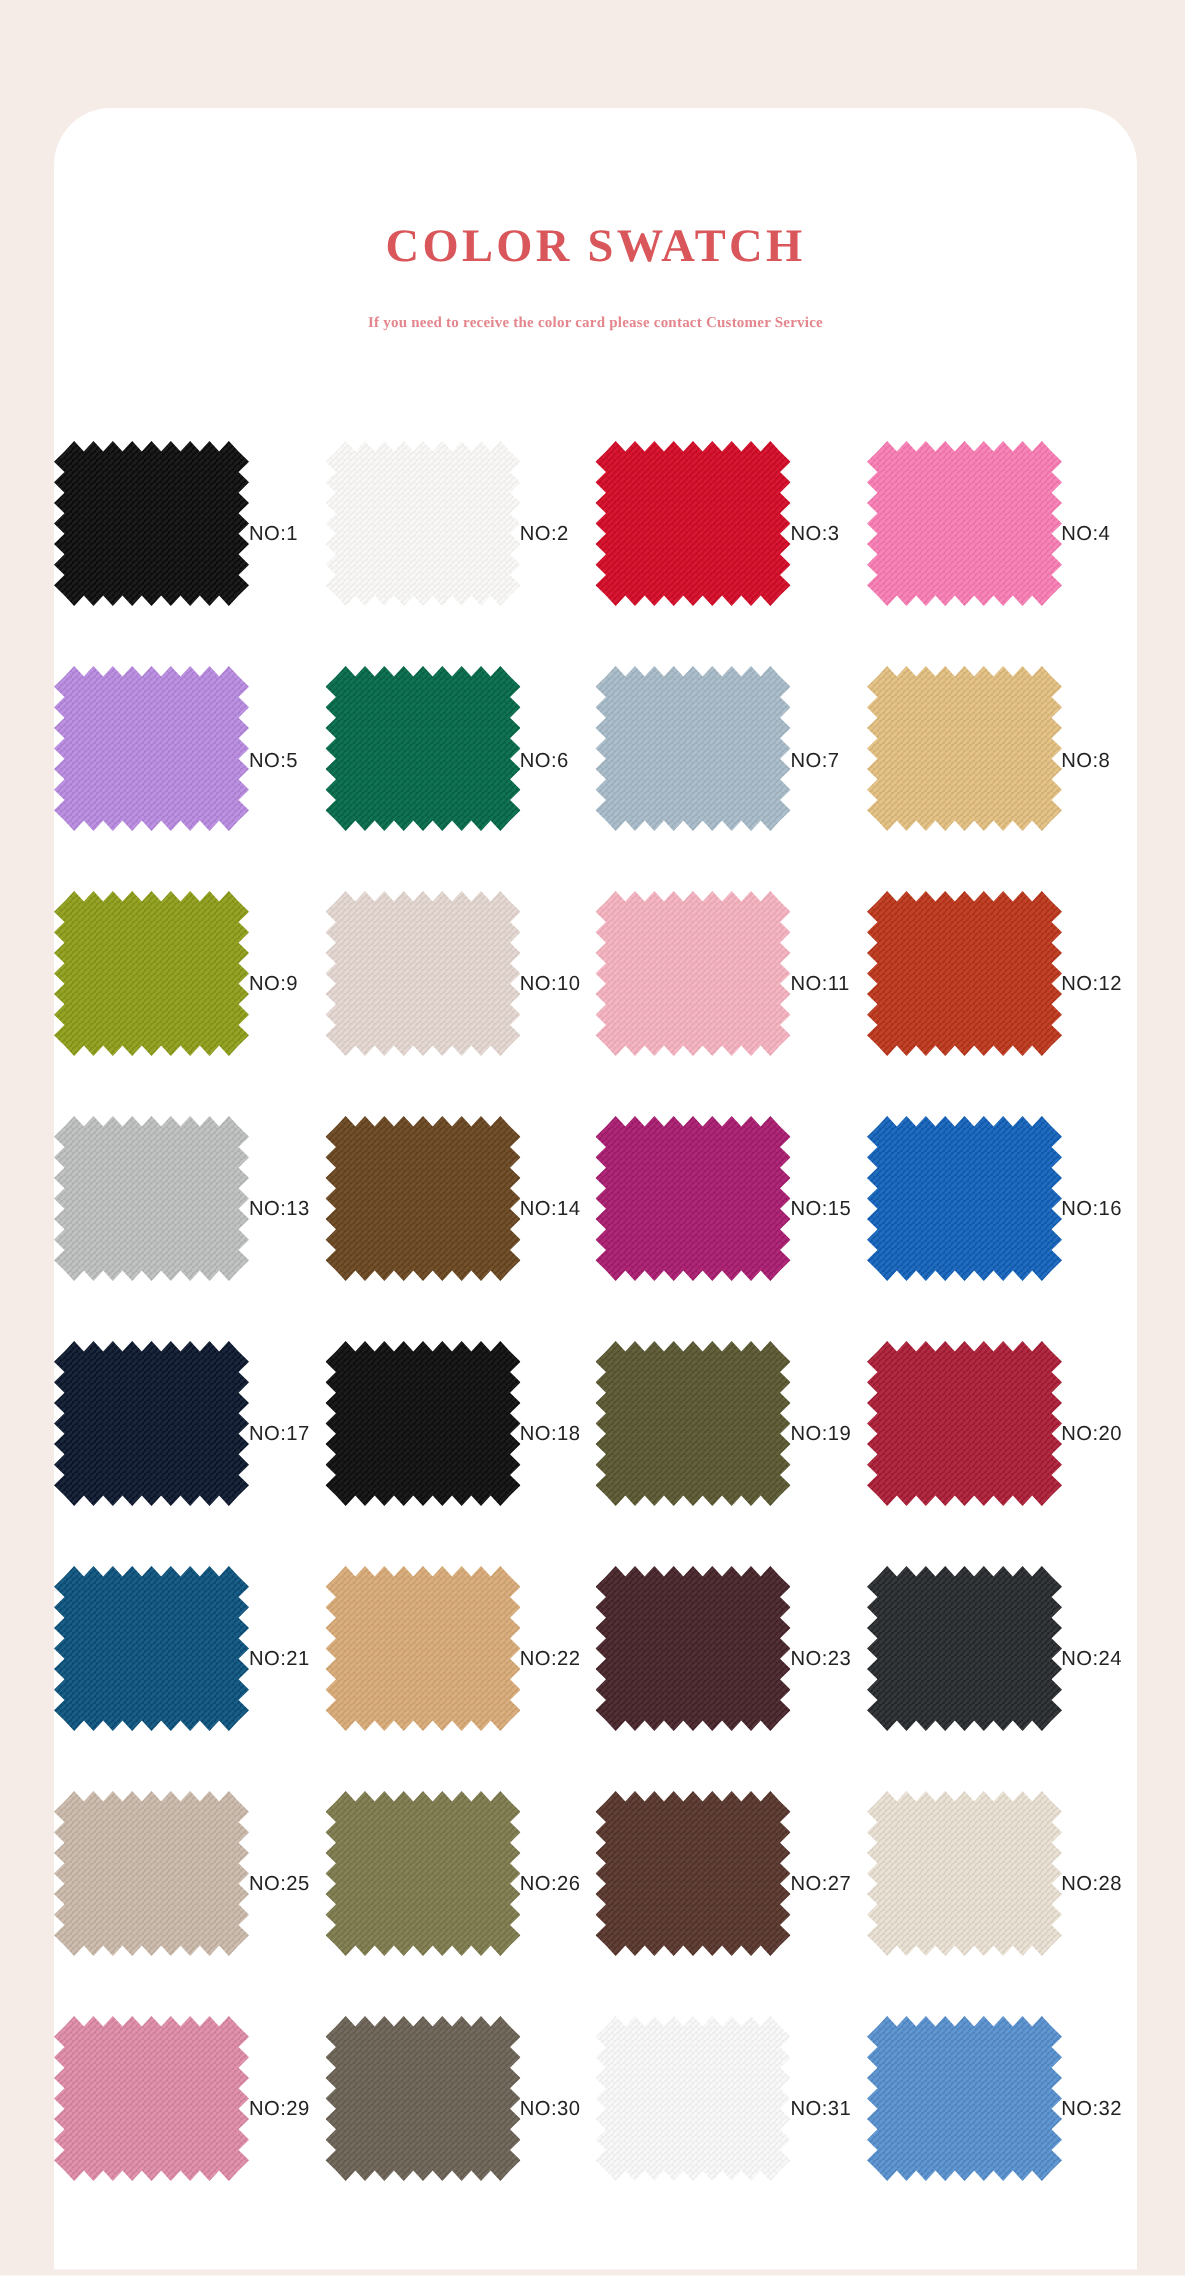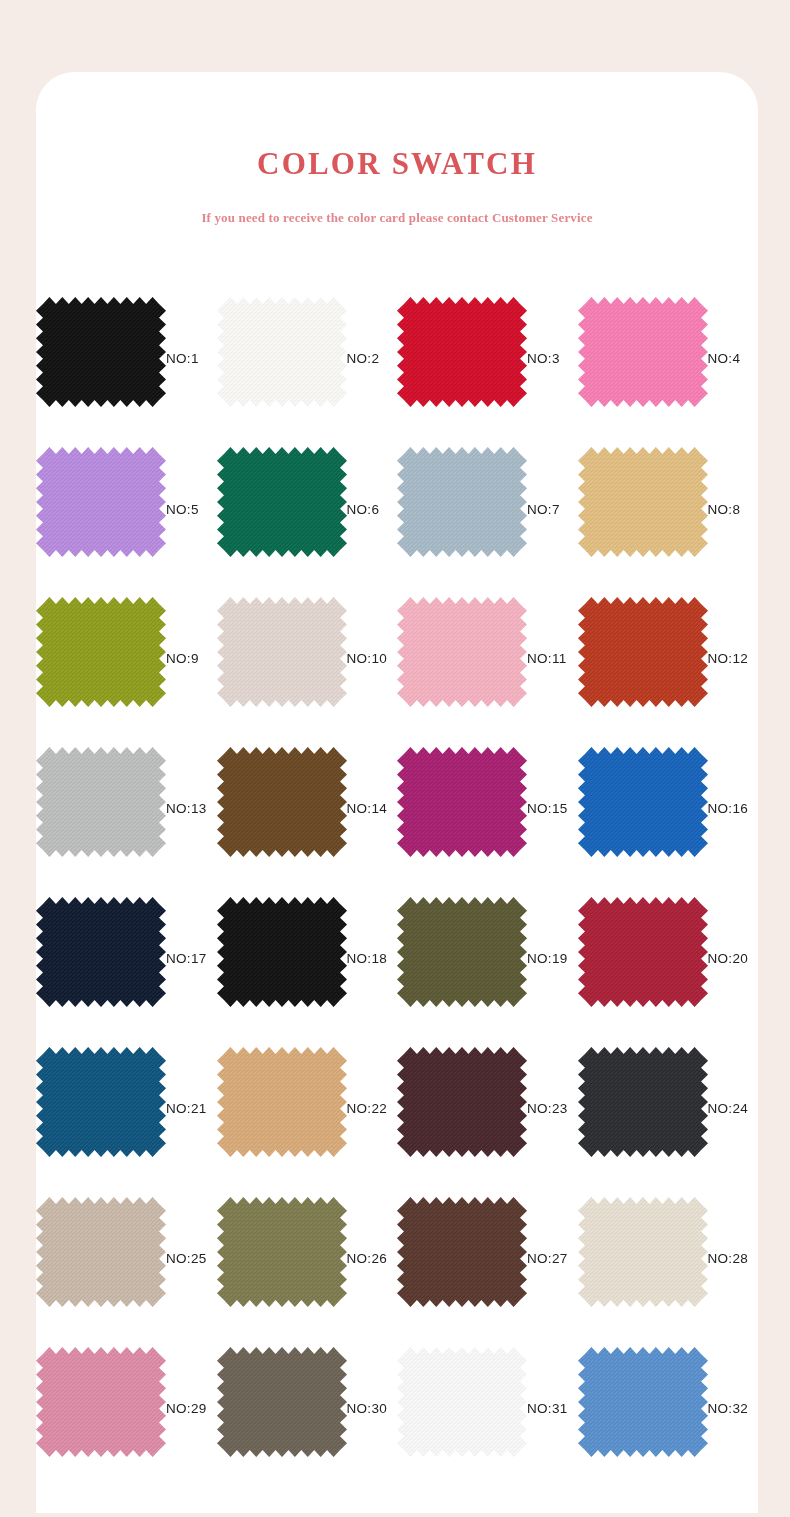--- a/index.html
+++ b/index.html
@@ -26,21 +26,21 @@
     font-family:"Liberation Serif", serif;
     font-size:31px;
     font-weight:700;
     letter-spacing:2.2px;
     color:#d9565b;
     line-height:1;
   }
   #subtitle {
     margin-top:32px;
     font-family:"Liberation Serif", serif;
-    font-size:13px;
+    font-size:10px;
     font-weight:600;
     letter-spacing:0.15px;
     color:#e4868d;
     line-height:1;
   }
   #grid {
     margin-top:53px;
     display:grid;
     grid-template-columns:repeat(4, 180.5px);
     justify-content:center;

